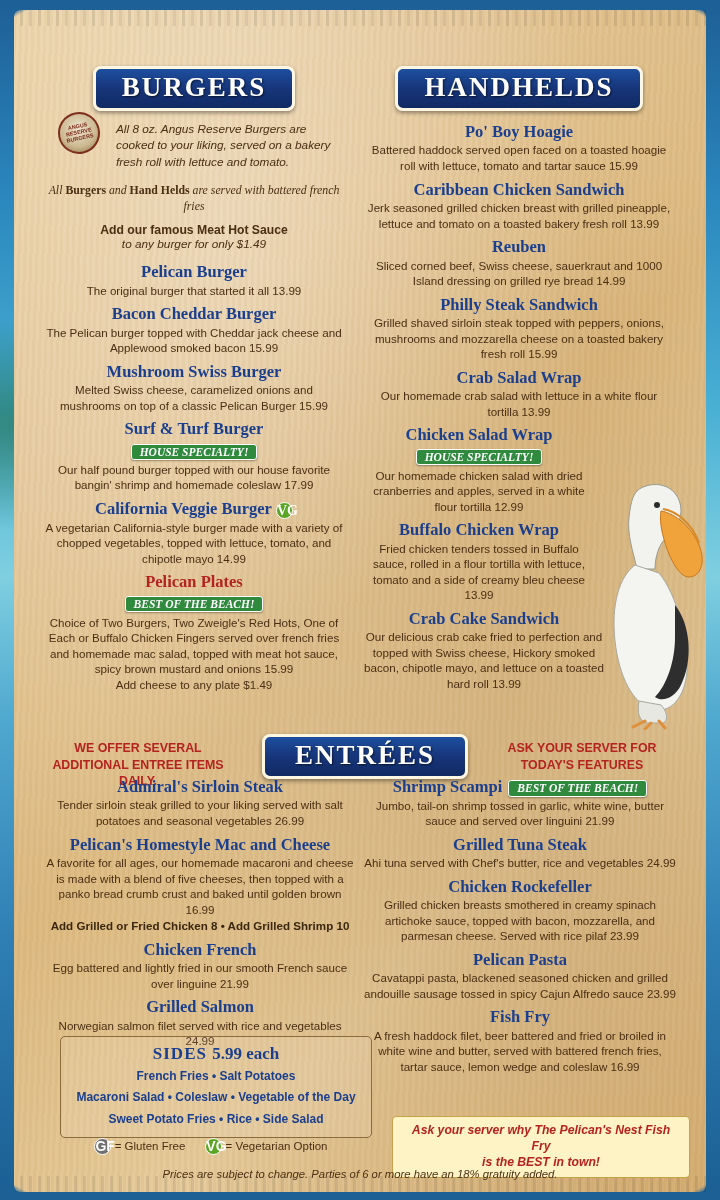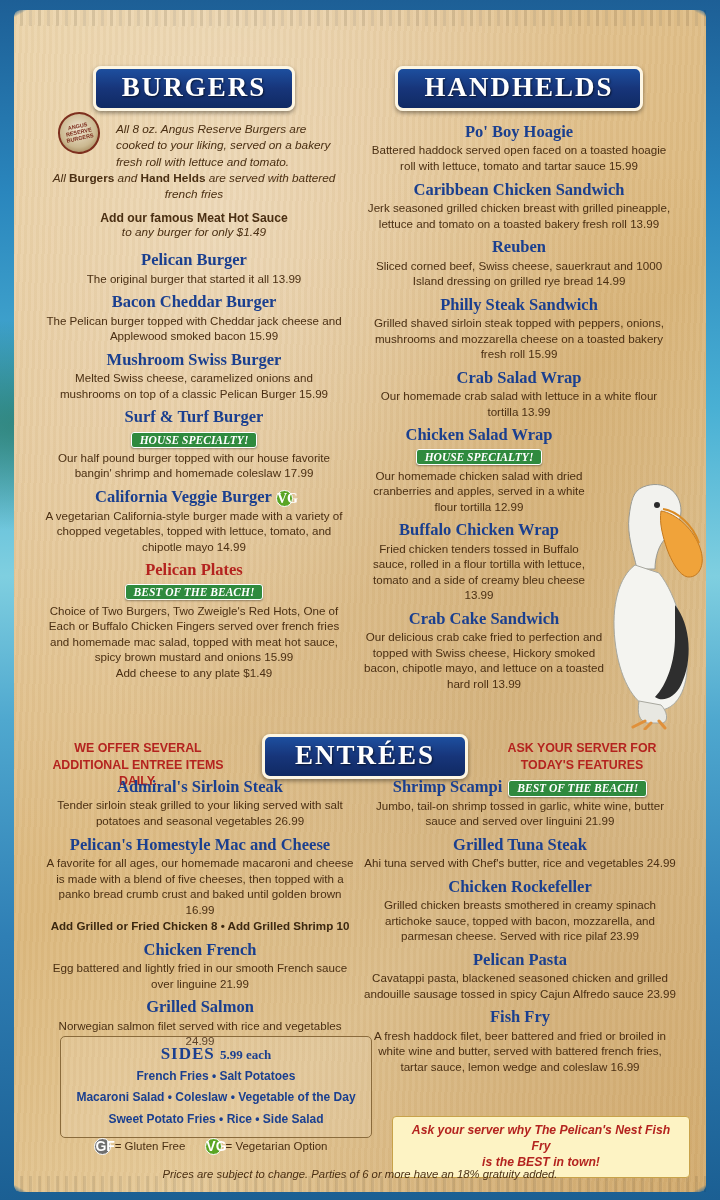--- a/index.html
+++ b/index.html
@@ -102,21 +102,21 @@
 
   .sides-box{
     position:absolute;left:46px;top:1026px;width:298px;
     border:1px solid #8a6b3c;border-radius:5px;padding:7px 6px 9px 6px;
     text-align:center;background:rgba(255,255,255,.10);
   }
   .sides-title{
     font-family:"Liberation Serif", serif;color:#1a3f8f;font-weight:bold;font-size:17px;
     letter-spacing:1px;
   }
-  .sides-title small{font-size:13px;letter-spacing:0;margin-top:8px;}
+  .sides-title small{font-size:17px;letter-spacing:0;margin-top:8px;}
   .sides-line{color:#1a3f8f;font-weight:bold;font-size:12px;margin-top:4px;line-height:1.45;}
 
   .fishfry-box{
     position:absolute;left:378px;top:1106px;width:280px;
     background:#fdf3c4;border:1px solid #c8a24a;border-radius:4px;
     padding:6px 8px;text-align:center;
   }
   .fishfry-box div{
     color:#b4231f;font-weight:bold;font-style:italic;font-size:12.2px;line-height:1.3;
   }
@@ -157,21 +157,21 @@
       </div>
   </div>
 
   <div class="section" style="left:30px;top:56px;width:300px;">
     <div class="col-head">
       <div class="banner"><span>BURGERS</span></div>
     </div>
 
     <div class="intro" style="margin:10px 0 0 72px;width:226px;">All 8 oz. Angus Reserve Burgers are cooked to your liking, served on a bakery fresh roll with lettuce and tomato.</div>
 
-    <div class="intro" style="text-align:center;">
+    <div class="intro" style="text-align:center;margin-top:12px;font-family:Liberation Serif, serif;">
       <span>All </span><b>Burgers</b><span> and </span><b>Hand Helds</b><span> are served with battered french fries</span>
     </div>
 
     <div style="text-align:center;margin-top:9px;color:#4a2f13;font-size:12.2px;font-weight:bold;">Add our famous Meat Hot Sauce</div>
     <div style="text-align:center;color:#4a2f13;font-size:11.8px;font-style:italic;">to any burger for only $1.49</div>
 
     <div style="margin-top:12px;">
       <div class="item">
         <div class="item-name">Pelican Burger</div>
         <div class="item-desc">The original burger that started it all  13.99</div>

